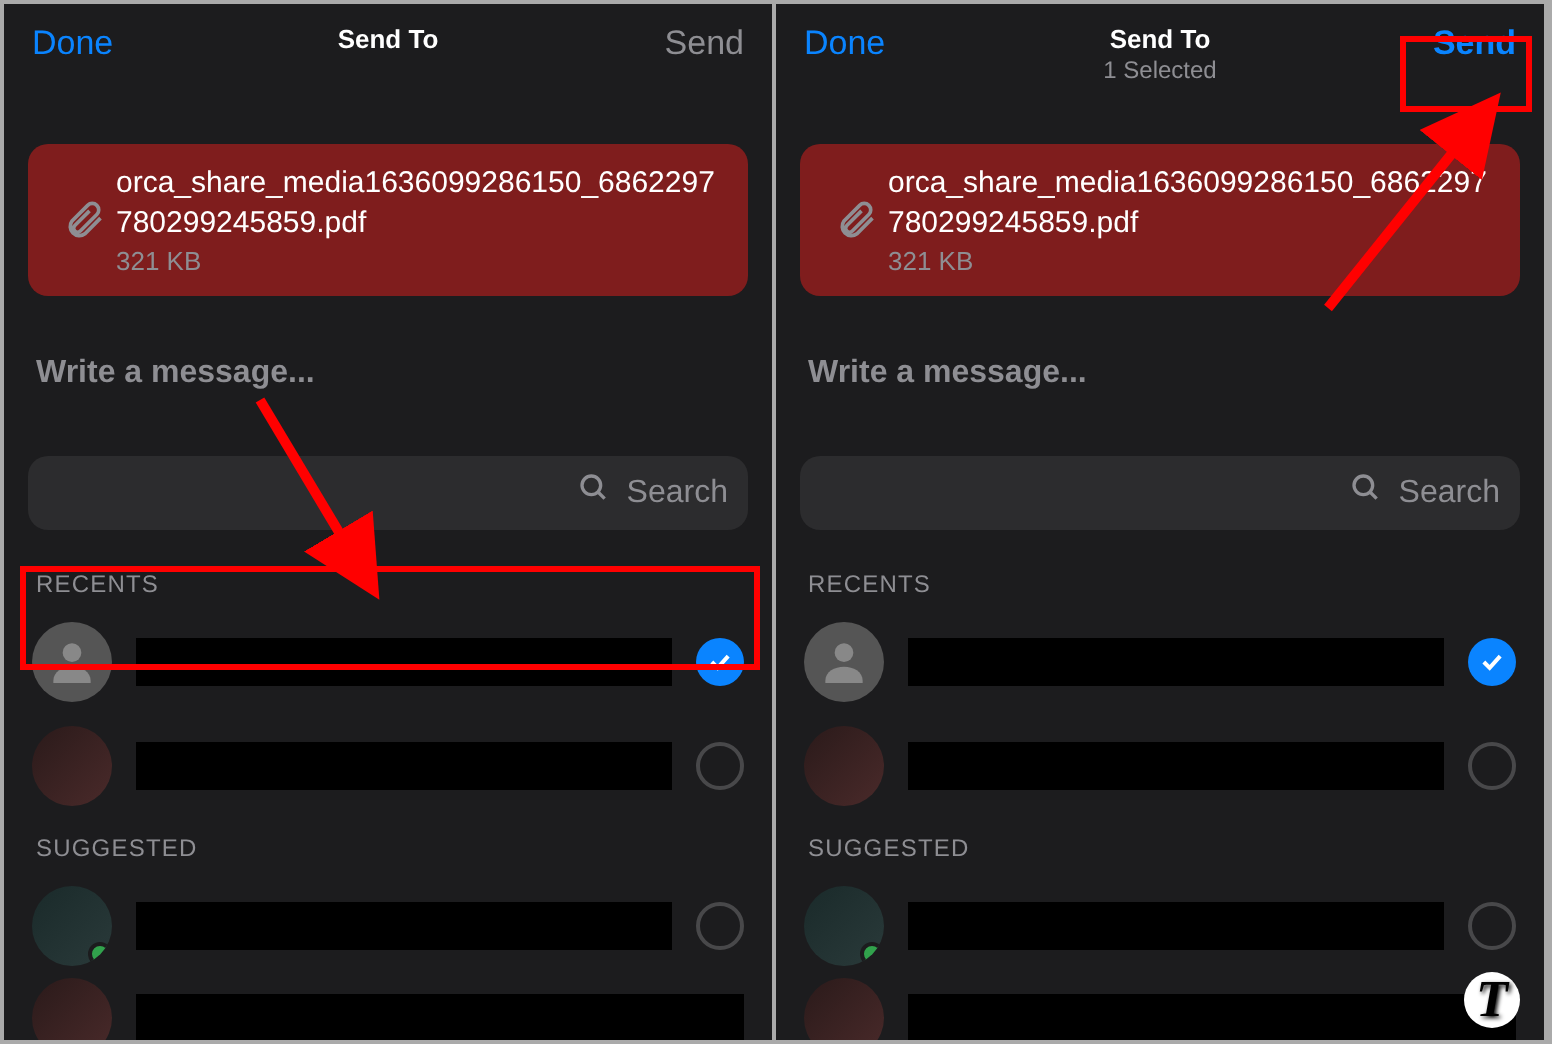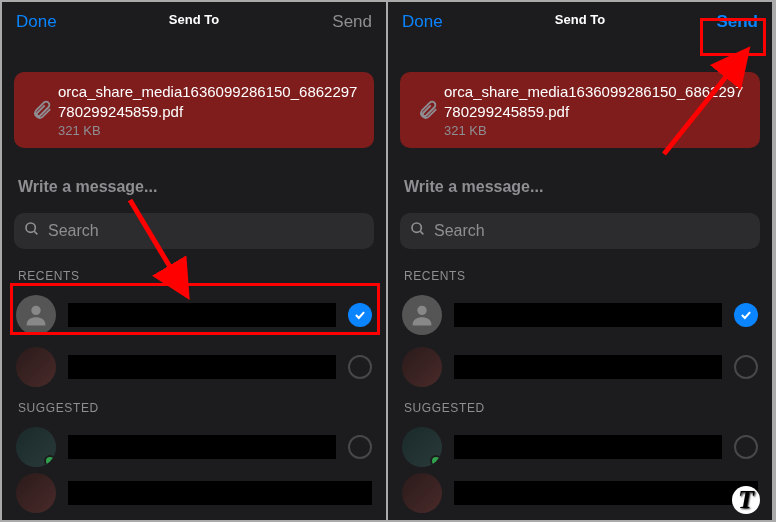--- a/index.html
+++ b/index.html
@@ -62,29 +62,30 @@
     word-break: break-all;
   }
   .attach-size { color: #8e8e93; font-size: 13px; margin-top: 2px; }
   .message-input {
     padding: 12px 16px;
     color: #8e8e93;
     font-size: 16px;
     font-weight: bold;
   }
   .search-box {
-    margin: 5px 12px 12px;
+    margin: 20px 12px 12px;
     background: #2c2c2e;
     border-radius: 10px;
     padding: 8px 10px;
     display: flex;
     align-items: center;
     gap: 8px;
     color: #8e8e93;
     font-size: 16px;
+    justify-content: flex-end;
   }
   .section-label {
     color: #8e8e93;
     font-size: 12px;
     letter-spacing: 0.6px;
     padding: 8px 16px 6px;
   }
   .contact-row {
     display: flex;
     align-items: center;
@@ -237,20 +238,21 @@
       </defs>
     <line x1="8" y1="8" x2="60" y2="95" stroke="#ff0000" stroke-width="5" marker-end="url(#ah1)"></line>
   </svg>
 </div>
 
 <div class="panel">
   <div class="header">
     <div class="left blue">Done</div>
     <div class="center">
       <div class="title">Send To</div>
+      <div class="subtitle">1 Selected</div>
     </div>
     <div class="right blue" style="font-weight:600;">Send</div>
   </div>
 
   <div class="attachment">
     <div class="attach-icon">
       <svg width="22" height="22" viewBox="0 0 24 24" fill="none" stroke="currentColor" stroke-width="2">
           <path d="M21 11l-8.5 8.5a5 5 0 01-7-7L14 4a3.5 3.5 0 015 5l-9 9a2 2 0 01-3-3l8-8"></path>
         </svg>
     </div>

